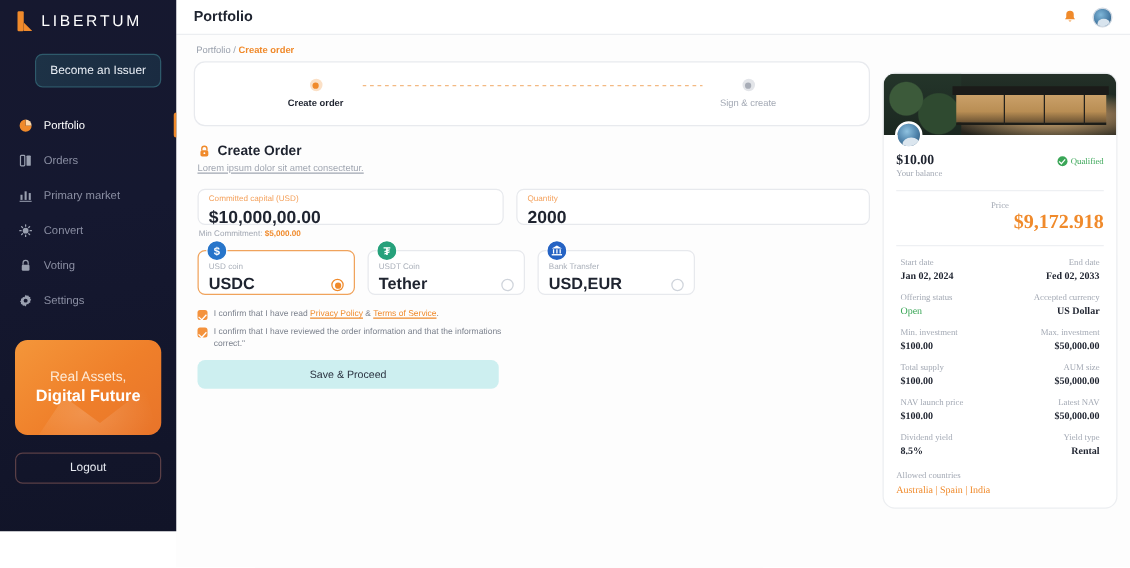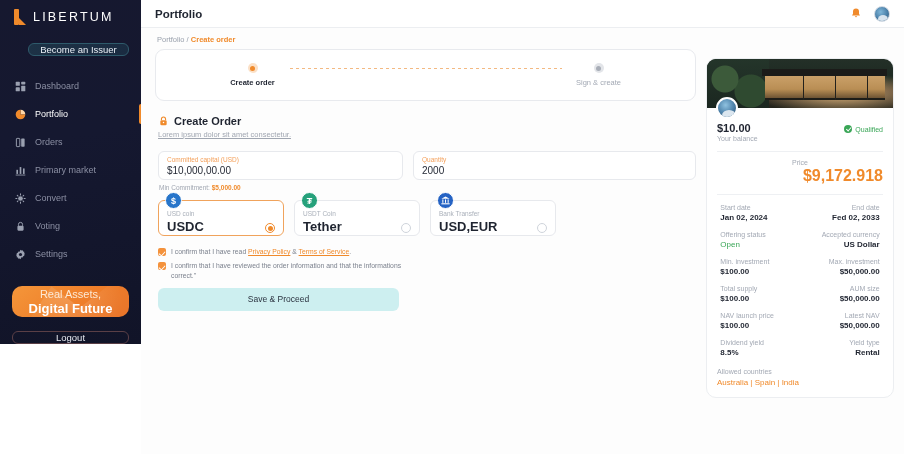--- a/index.html
+++ b/index.html
@@ -6,21 +6,21 @@
   html, body {
     width: 904px; height: 454px;
     font-family: "Liberation Sans", sans-serif;
     background: #ffffff;
     overflow: hidden;
   }
   .app { display: flex; width: 904px; height: 454px; }
 
   
   .sidebar {
-    width: 141px; height: 344px;
+    width: 141px; height: 425px;
     background: linear-gradient(170deg,#16182f 0%,#151830 40%,#111428 100%);
     position: relative;
     display: flex; flex-direction: column;
     flex: 0 0 141px;
   }
   .brand { display: flex; align-items: center; gap: 6px; padding: 9px 0 0 14px; }
   .brand-mark {
     width: 13px; height: 16px; position: relative;
   }
   .brand-mark::before {
@@ -134,21 +134,21 @@
   .form-sub { font-size: 7.5px; color: #a0a6b1; margin: 3px 0 12px 3px; text-decoration: underline; }
 
   .field-row { display: flex; gap: 10px; margin: 6px 0 0 3px; }
   .field {
     border: 1px solid #e7e9ed; border-radius: 6px; background: #fff;
     padding: 4px 8px 5px 8px; height: 29px;
   }
   .field.c1 { width: 245px; }
   .field.c2 { flex: 1 1 auto; }
   .field-label { font-size: 6.5px; color: #f4a15c; }
-  .field-value { font-size: 10px; color: #1f2430; margin-top: 2px; }
+  .field-value { font-size: 14px; color: #1f2430; margin-top: 2px; font-weight: bold; }
   .min-note { font-size: 6.5px; color: #a0a6b1; margin: 4px 0 0 4px; }
   .min-note b { color: #f08a2b; font-weight: bold; }
 
   .pay-row { display: flex; gap: 10px; margin: 9px 0 0 3px; }
   .pay {
     width: 126px; height: 36px; border-radius: 6px; background: #fff;
     border: 1px solid #e7e9ed; position: relative;
     padding: 5px 8px 0 8px; display: flex; align-items: flex-end;
     justify-content: space-between; cursor: pointer;
   }
@@ -227,21 +227,21 @@
   .asset-avatar {
     position: absolute; left: 9px; bottom: -11px;
     width: 22px; height: 22px; border-radius: 50%;
     border: 2px solid #fff; overflow: hidden;
     background: radial-gradient(circle at 42% 34%, #8fc2e0 0%, #4f83ab 52%, #2b4b66 100%);
   }
   .asset-avatar::after{
     content:""; position:absolute; left:4px; top:11px; width:14px; height:11px;
     border-radius:50% 50% 0 0; background:#dbe6ef;
   }
-  .asset-body { padding: 14px 10px 10px 10px; }
+  .asset-body { padding: 14px 10px 10px 10px; font-family: Liberation Serif, serif; }
   .bal-row { display: flex; align-items: flex-start; justify-content: space-between; }
   .bal-amt { font-size: 11px; font-weight: bold; color: #1f2430; }
   .bal-lab { font-size: 7px; color: #a3a9b4; margin-top: 1px; }
   .qual { display: flex; align-items: center; gap: 3px; font-size: 7px; color: #3aa657; margin-top: 3px; }
   .qual-dot {
     width: 8px; height: 8px; border-radius: 50%; background: #3aa657;
     display: flex; align-items: center; justify-content: center;
   }
   .qual-dot::after {
     content: ""; width: 2.4px; height: 4px; border: solid #fff;
@@ -269,29 +269,20 @@
 
   <aside class="sidebar">
     <div class="brand">
       <span class="brand-mark"></span>
       <span class="brand-text">LIBERTUM</span>
     </div>
 
     <div class="issuer-btn">Become an Issuer</div>
 
     <nav class="nav">
-      <div class="nav-item">
-        <svg class="nav-icon" viewBox="0 0 16 16">
-          <rect x="1" y="1" width="6" height="6" rx="1" fill="#9aa0b0"></rect>
-            <rect x="9" y="1" width="6" height="4" rx="1" fill="#9aa0b0"></rect>
-          <rect x="1" y="9" width="6" height="6" rx="1" fill="#9aa0b0"></rect>
-            <rect x="9" y="7" width="6" height="8" rx="1" fill="#9aa0b0"></rect>
-        </svg>
-        <span>Dashboard</span>
-      </div>
       <div class="nav-item active">
         <svg class="nav-icon" viewBox="0 0 16 16">
           <path d="M8 8 L8 1 A7 7 0 0 1 15 8 Z" fill="#ffd7a8"></path>
           <path d="M8 8 L15 8 A7 7 0 1 1 8 1 Z" fill="#f08a2b"></path>
         </svg>
         <span>Portfolio</span>
       </div>
       <div class="nav-item">
         <svg class="nav-icon" viewBox="0 0 16 16">
           <rect x="2" y="2" width="5" height="12" rx="1" fill="none" stroke="#9aa0b0" stroke-width="1.4"></rect>

